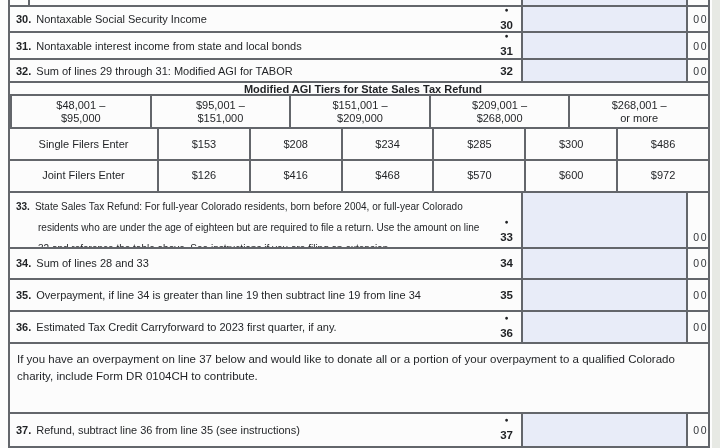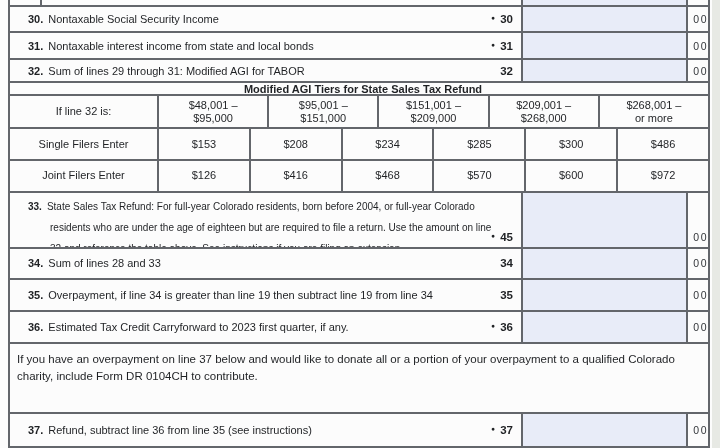--- a/index.html
+++ b/index.html
@@ -6,31 +6,31 @@
   html,body { width:720px; height:448px; }
   body { font-family:"Liberation Sans", sans-serif; color:var(--text,#1f2124); }
 
   .page   { position:relative; width:720px; height:448px; background:var(--page_margin,#e7e9e4); overflow:hidden; }
   .paper  { position:absolute; left:0; top:0; width:712px; height:448px; background:var(--paper,#fcfcfc); }
   .form   { position:absolute; left:8px; top:0; width:702px; height:448px;
             border-left:2px solid var(--border,#63666b); border-right:2px solid var(--border,#63666b);
             display:flex; flex-direction:column; }
 
   
-  .row { display:flex; border-bottom:2px solid var(--border,#63666b); position:relative;padding-left:12px; }
+  .row { display:flex; border-bottom:2px solid var(--border,#63666b); position:relative; }
   .h7{height:7px}.h27{height:27px}.h24{height:24px}.h13{height:13px}.h33{height:33px}
   .h32{height:32px}.h56{height:56px}.h59{height:71px}.h35{height:35px}
   .fill{flex:1}
 
   .lblcell { flex:1; position:relative; display:flex; align-items:center; padding-left:6px;
              border-right:2px solid var(--border,#63666b); overflow:hidden; }
   .lbl  { font-size:11px; white-space:nowrap; }
   .lnum { font-weight:bold; margin-right:5px; }
   .rnum { position:absolute; right:8px; top:50%; transform:translateY(-50%);
-          display:flex; align-items:center; gap:5px; font-weight:bold; font-size:11.5px; }
+          display:flex; align-items:center; gap:5px; font-weight:bold; font-size:11.5px;flex-direction:column; }
   .dot  { font-size:6.5px; line-height:1; position:relative; top:-0.5px; }
   .boxcell  { width:165px; background:var(--amount_box,#e8ecf8); border-right:2px solid var(--border,#63666b); }
   .centscell{ width:20px; display:flex; align-items:center; justify-content:flex-end;
               font-size:10.5px; letter-spacing:1.5px; color:#33363a; }
 
   
   .row33 .lblcell { align-items:flex-start; padding-top:3px; }
   .row33 .rnum { top:auto; transform:none; bottom:4px; }
   .row33 .centscell { align-items:flex-end; padding-bottom:4px; }
   .wrap33 { font-size:10px; line-height:21px; width:474px; padding-left:22px; text-indent:-22px; white-space:normal; }
@@ -99,21 +99,20 @@
               <b>32</b>
             </span>
         </div>
         <div class="boxcell"></div>
         <div class="centscell">00</div>
       </div>
 
       <div class="title-bar h13">Modified AGI Tiers for State Sales Tax Refund</div>
 
       <div class="trow h33">
-        <div class="tcell first">If line 32 is:</div>
         <div class="tcell">$48,001 –
 $95,000</div>
         <div class="tcell">$95,001 –
 $151,000</div>
         <div class="tcell">$151,001 –
 $209,000</div>
         <div class="tcell">$209,001 –
 $268,000</div>
         <div class="tcell">$268,001 –
 or more</div>
@@ -137,21 +136,21 @@
         <div class="tcell">$570</div>
         <div class="tcell">$600</div>
         <div class="tcell">$972</div>
       </div>
 
       <div class="row row33 h56">
         <div class="lblcell">
           <div class="wrap33"><b class="lnum">33.</b><span>State Sales Tax Refund: For full-year Colorado residents, born before 2004, or full-year Colorado residents who are under the age of eighteen but are required to file a return. Use the amount on line 32 and reference the table above. See instructions if you are filing an extension.</span></div>
           <span class="rnum">
               <span class="dot">●</span>
-              <b>45</b>
+              <b>33</b>
             </span>
         </div>
         <div class="boxcell"></div>
         <div class="centscell">00</div>
       </div>
 
       <div class="row h32">
         <div class="lblcell">
           <span class="lbl"><b class="lnum">34.</b><span>Sum of lines 28 and 33</span></span>
           <span class="rnum">

